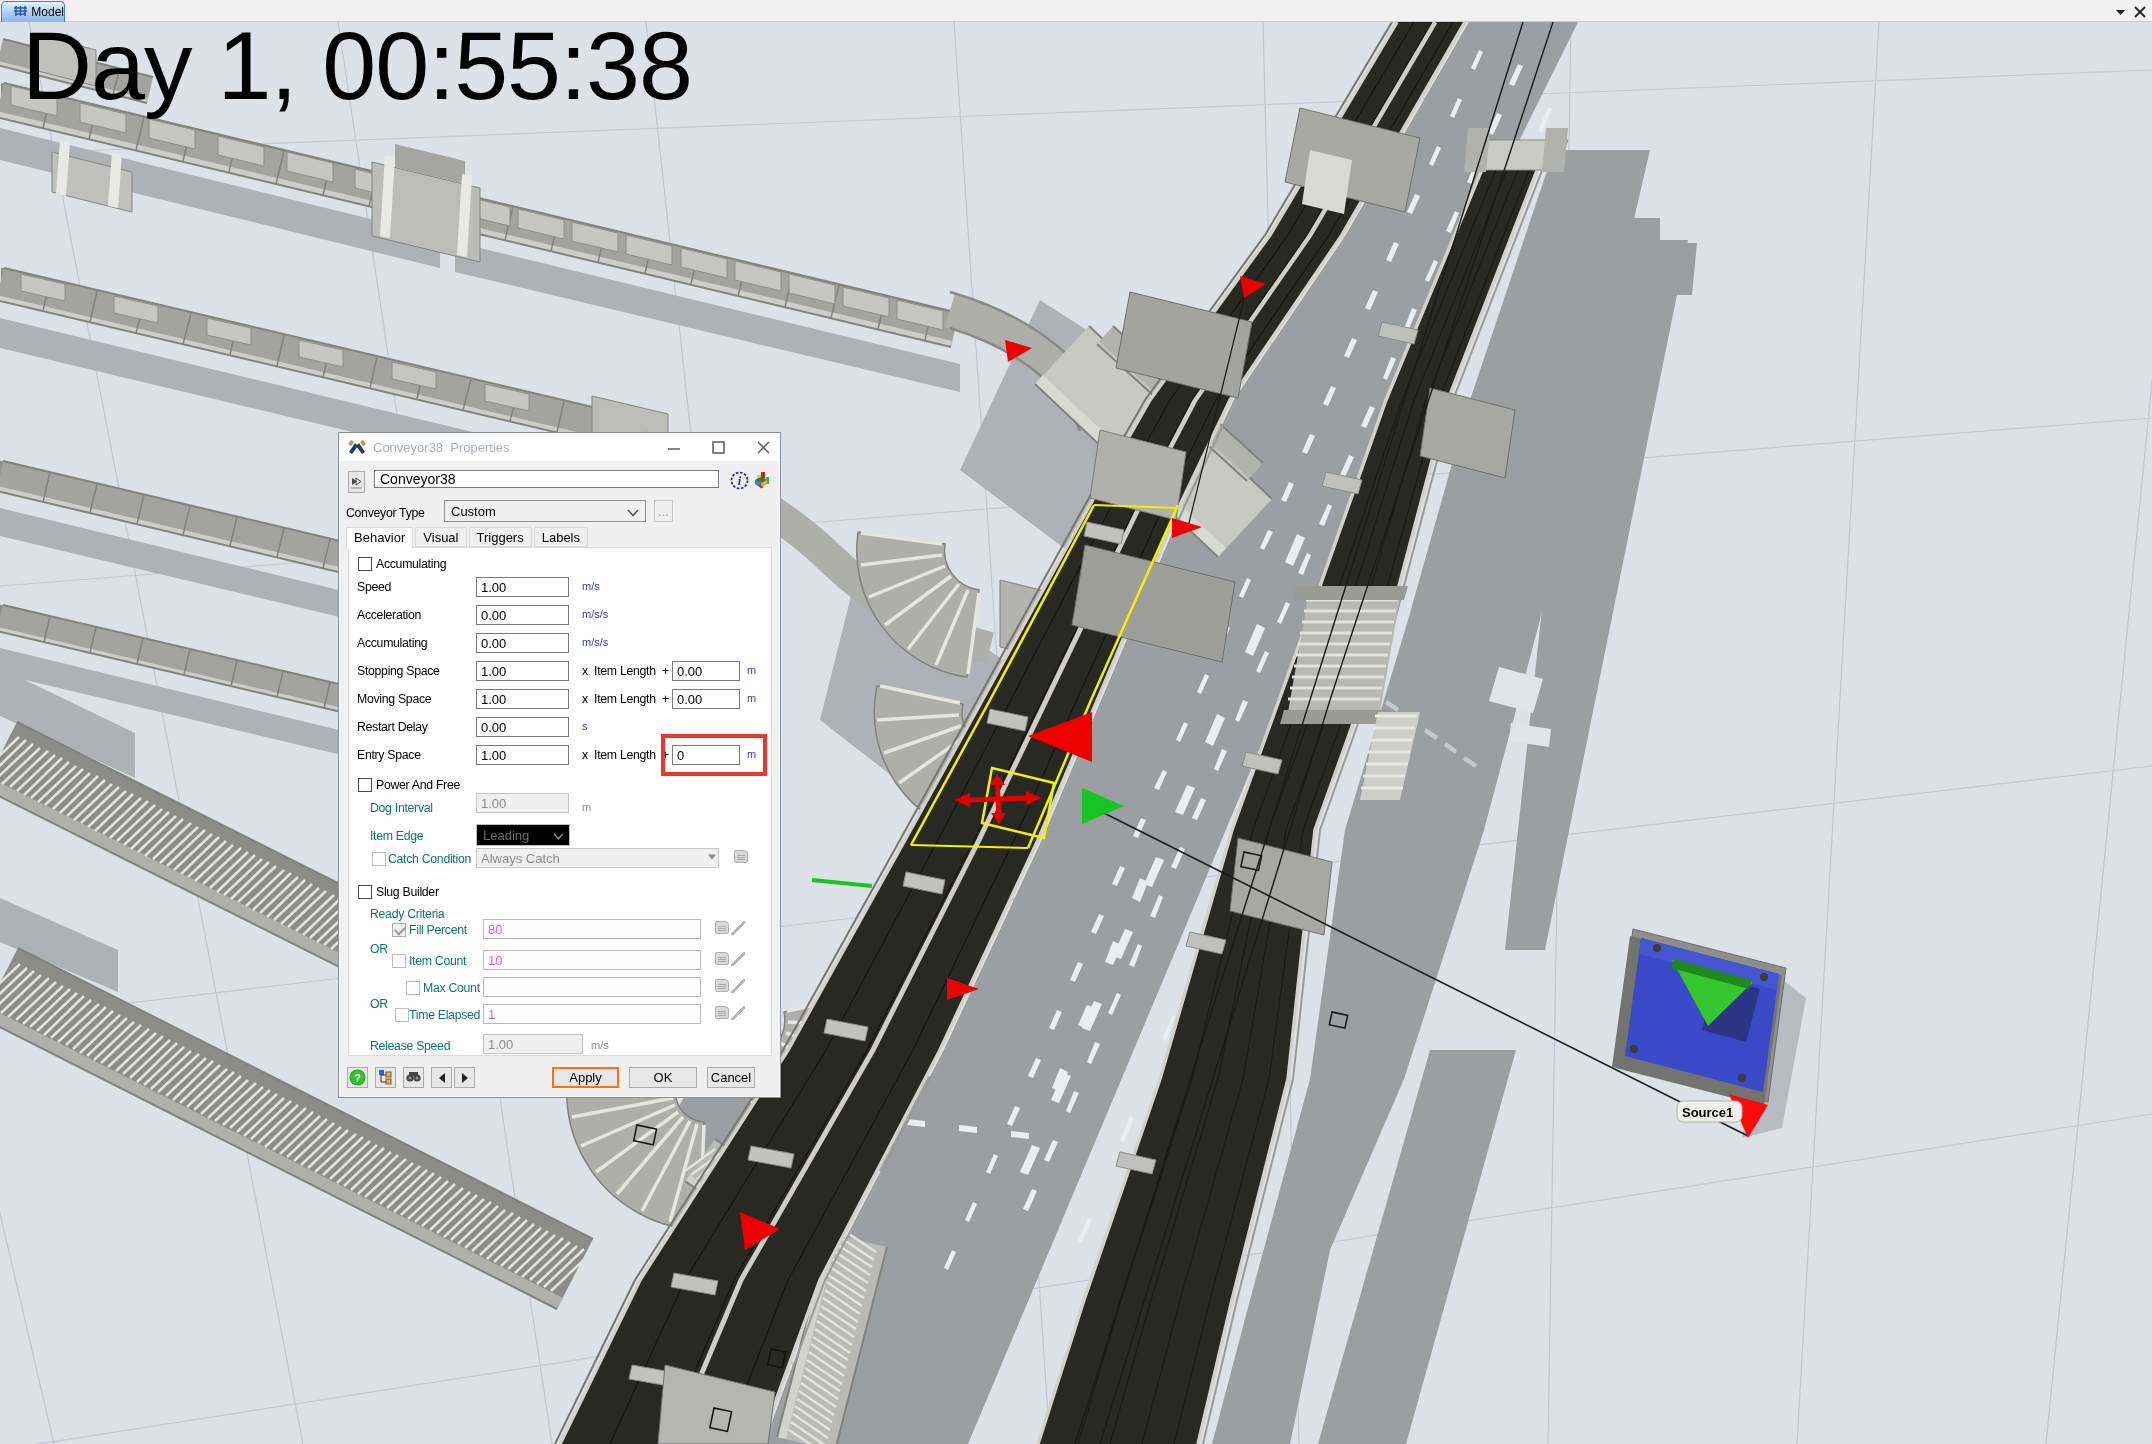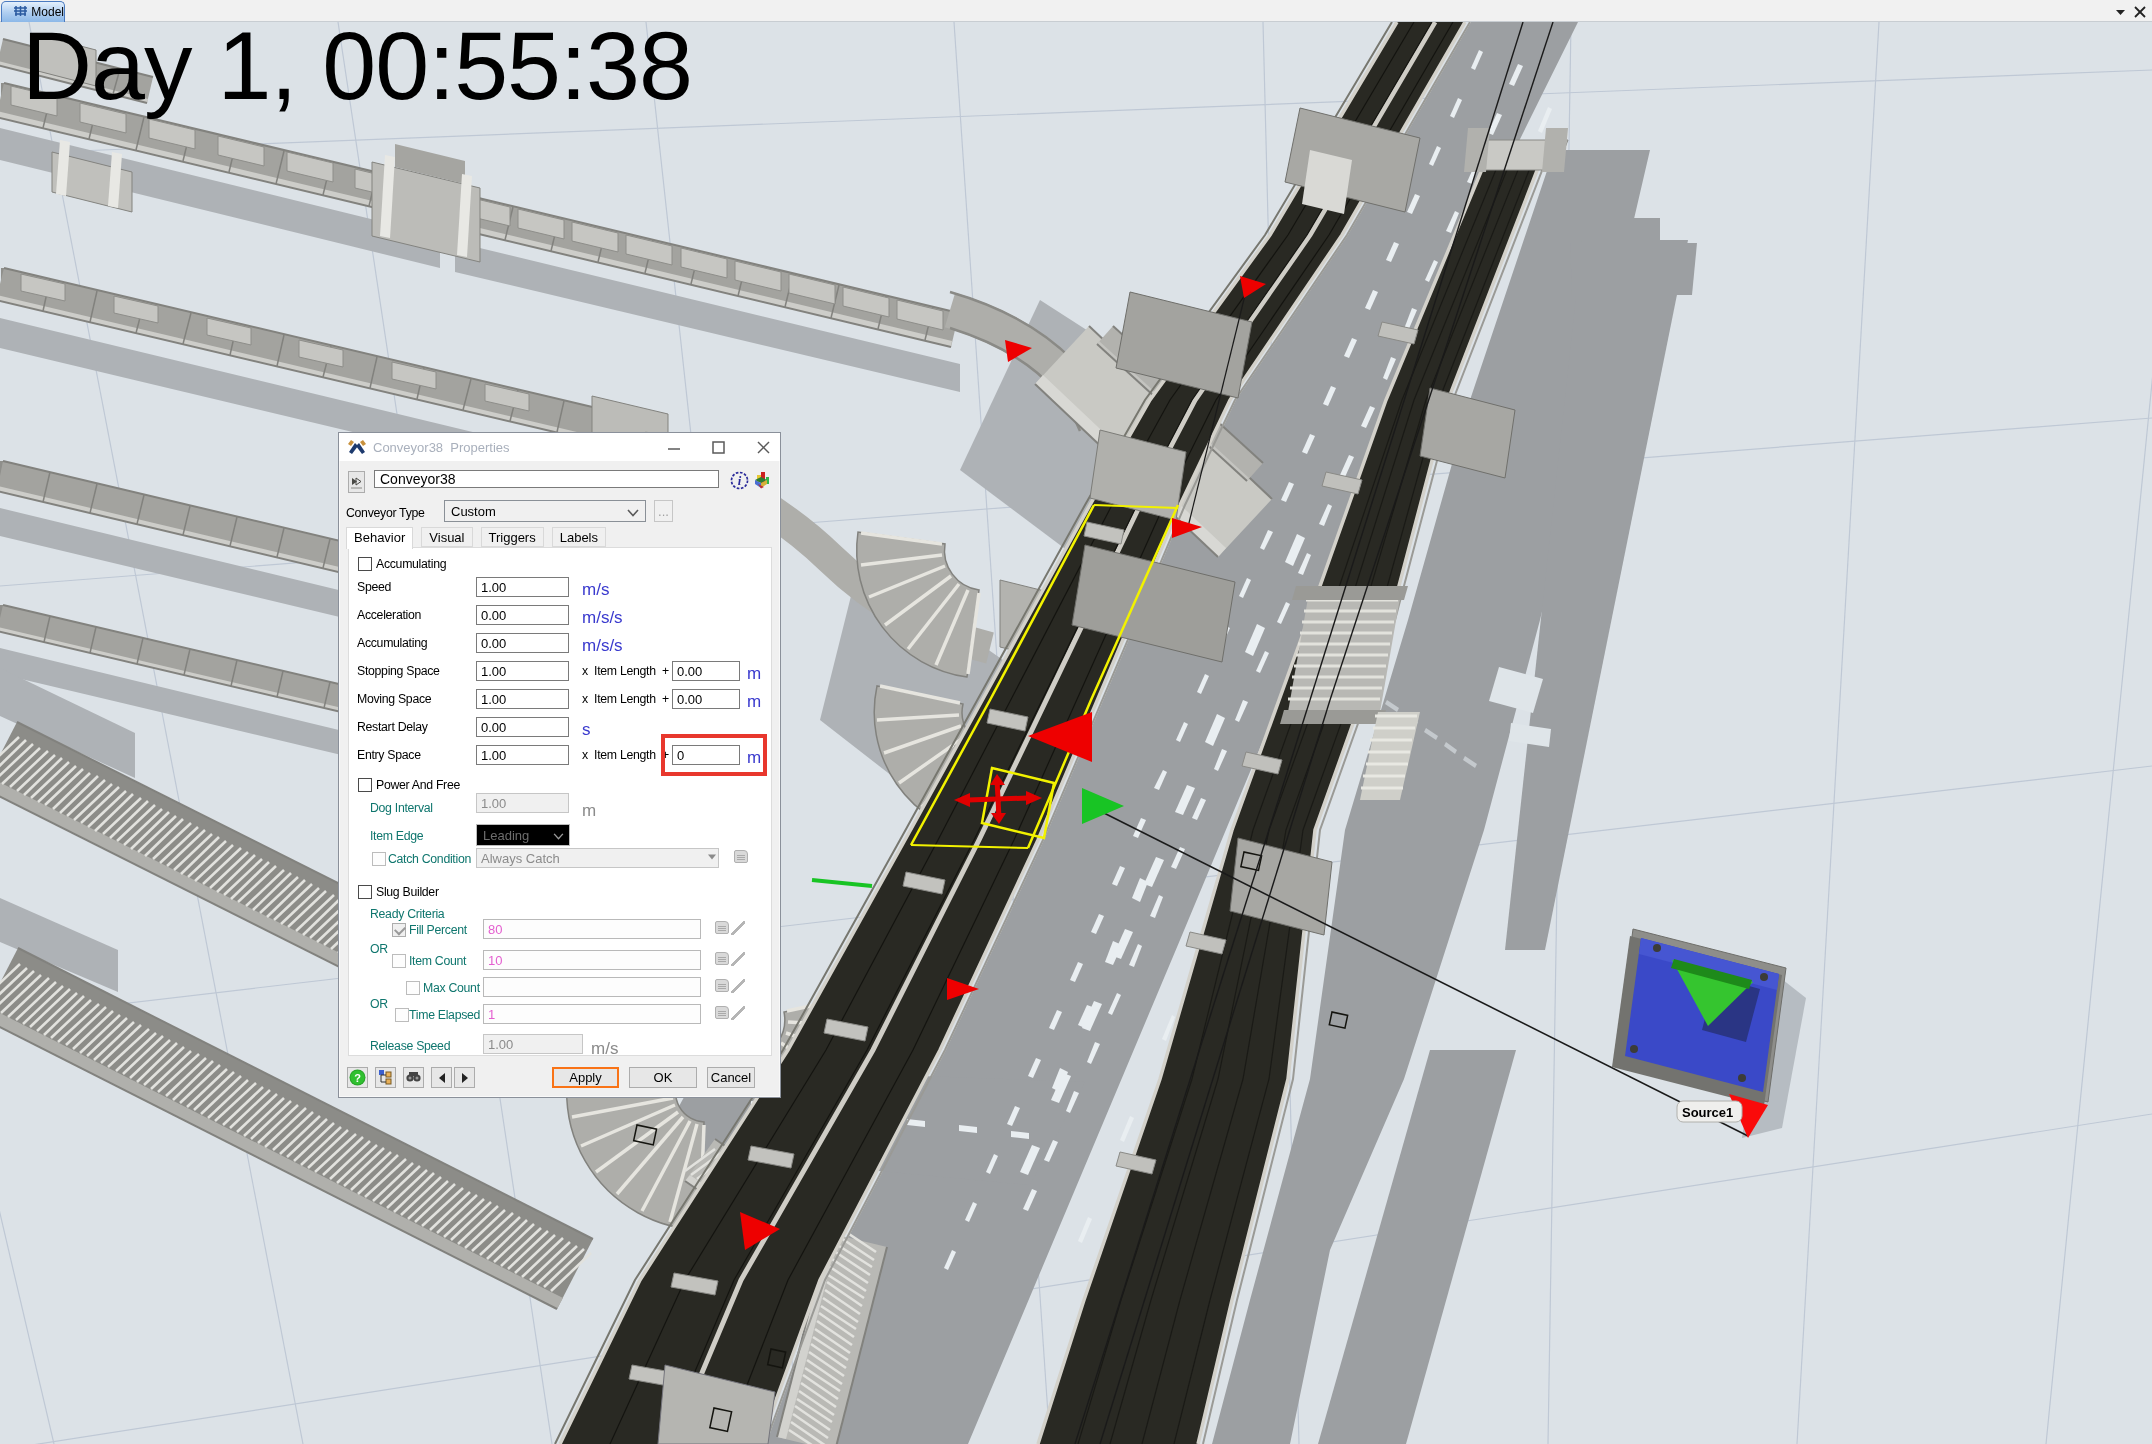--- a/index.html
+++ b/index.html
@@ -7,40 +7,40 @@
 #tabmodel{position:absolute;left:1px;top:1px;width:64px;height:21px;background:linear-gradient(#e4f0fc,#aecdf0 55%,#8cb8e8);border:1px solid #4a7ac0;border-bottom:none;border-radius:5px 5px 0 0;font-size:12px;color:#000;text-align:right;line-height:20px}
 #wbtn{position:absolute;right:2px;top:3px}
 #daytime{position:absolute;left:22px;top:10px;font-size:97px;color:#000;letter-spacing:-1px;white-space:nowrap}
 #dlg{position:absolute;background:#f0f0f0;border:1px solid #8a909a;box-shadow:0 0 0 1px rgba(255,255,255,.6) inset}
 #dlg-title{position:absolute;left:0;top:0;width:100%;height:28px;background:#ffffff}
 #dlg-ico{position:absolute;left:9px;top:6px}
 #dlg-txt{position:absolute;left:34px;top:7px;font-size:13px;color:#a9b0bc}
 #dlg-btns{position:absolute;right:0;top:0}
 .lbl{position:absolute;font-size:12.3px;letter-spacing:-0.3px;color:#000;white-space:nowrap}
 .lbl.g{color:#0f766e}
-.unit{position:absolute;font-size:17px;color:#3a3ace;white-space:nowrap}
+.unit{position:absolute;font-size:11px;color:#3a3ace;white-space:nowrap}
 .unit.g{color:#8b8b8b}
 .txt{position:absolute;border:1px solid #7a7a7a;background:#fff;font-size:14px;font-family:"Liberation Sans",sans-serif;padding:0 5px;color:#000}
 .fld{position:absolute;height:20px;border:1px solid #7a7a7a;background:#fff;font-size:13px;padding:2px 4px;color:#000;white-space:nowrap;overflow:hidden}
 .fld.dis{background:#f0f0f0;border-color:#c6c6c6;color:#8b8b8b}
 .fld.dis2{background:#fdfdfd;border-color:#b9b9b9;color:#8b8b8b}
 .pink{color:#e45fd0}
 .cb{position:absolute;width:14px;height:14px;background:#fff;border:1px solid #4a4a4a}
 .cb.dis{border-color:#bcbcbc;background:#fdfdfd}
 .cb.chk{background:#f0f0f0;border-color:#adadad}
 .cb.chk::after{content:"";position:absolute;left:2px;top:2px;width:8px;height:5px;border-left:2px solid #9a9a9a;border-bottom:2px solid #9a9a9a;transform:rotate(-45deg)}
 .btn{position:absolute;background:#e7e7e7;border:1px solid #acacac;font-size:13px;color:#000;text-align:center;line-height:19px;display:flex;align-items:center;justify-content:center}
 .btn.dis{background:#f0f0f0;border-color:#c6c6c6}
 #apply{border:2px solid #f97316;line-height:17px}
 #combo1{position:absolute;left:105px;top:67px;width:202px;height:22px;background:#f0f0f0;border:1px solid #8a9097;font-size:13px;padding:3px 6px}
 #combo1 svg{position:absolute;right:6px;top:8px}
 #combo2{position:absolute;left:137px;top:391px;width:94px;height:22px;background:#000000;border:1px solid #bcbcbc;font-size:13px;color:#6d6d6d;padding:3px 6px}
 #combo2 svg{position:absolute;right:5px;top:8px}
 #tabs{position:absolute;left:7px;top:94px;height:21px;display:flex}
-.tab{height:20px;background:#f0f0f0;border:1px solid #d9d9d9;font-size:13px;padding:2px 7px 0 7px;margin-right:8px;color:#000}
+.tab{height:20px;background:#f0f0f0;border:1px solid #d9d9d9;font-size:13px;padding:2px 7px 0 7px;margin-right:2px;color:#000}
 .tab.active{background:#fff;height:22px;border-bottom:none;position:relative;z-index:3}
 #page{position:absolute;left:9px;top:114px;width:424px;height:509px;background:#fff;border:1px solid #dcdcdc}
 #redbox{position:absolute;left:322px;top:301px;width:106px;height:42px;border:4px solid #e8372d}
 .cb,.fld,.lbl,.unit{z-index:5}
 .sic{position:absolute;width:14px;height:13px;background:#d9d9d9;border:1px solid #b0b0b0;border-radius:2px 4px 2px 2px;z-index:6}
 .sic::after{content:"";position:absolute;left:2px;top:2px;width:8px;height:1px;box-shadow:0 2px 0 #aaa,0 4px 0 #aaa,0 6px 0 #aaa}
 .drp{position:absolute;width:14px;height:14px;z-index:6;background:linear-gradient(135deg,transparent 44%,#b5b5b5 46%,#b5b5b5 58%,transparent 60%)}
 .lbl,.unit,.fld,.cb,.btn,.sic,.drp,#combo1,#combo2,#tabs,#redbox{z-index:5}
 #page{z-index:1}
 #redbox{z-index:9}

